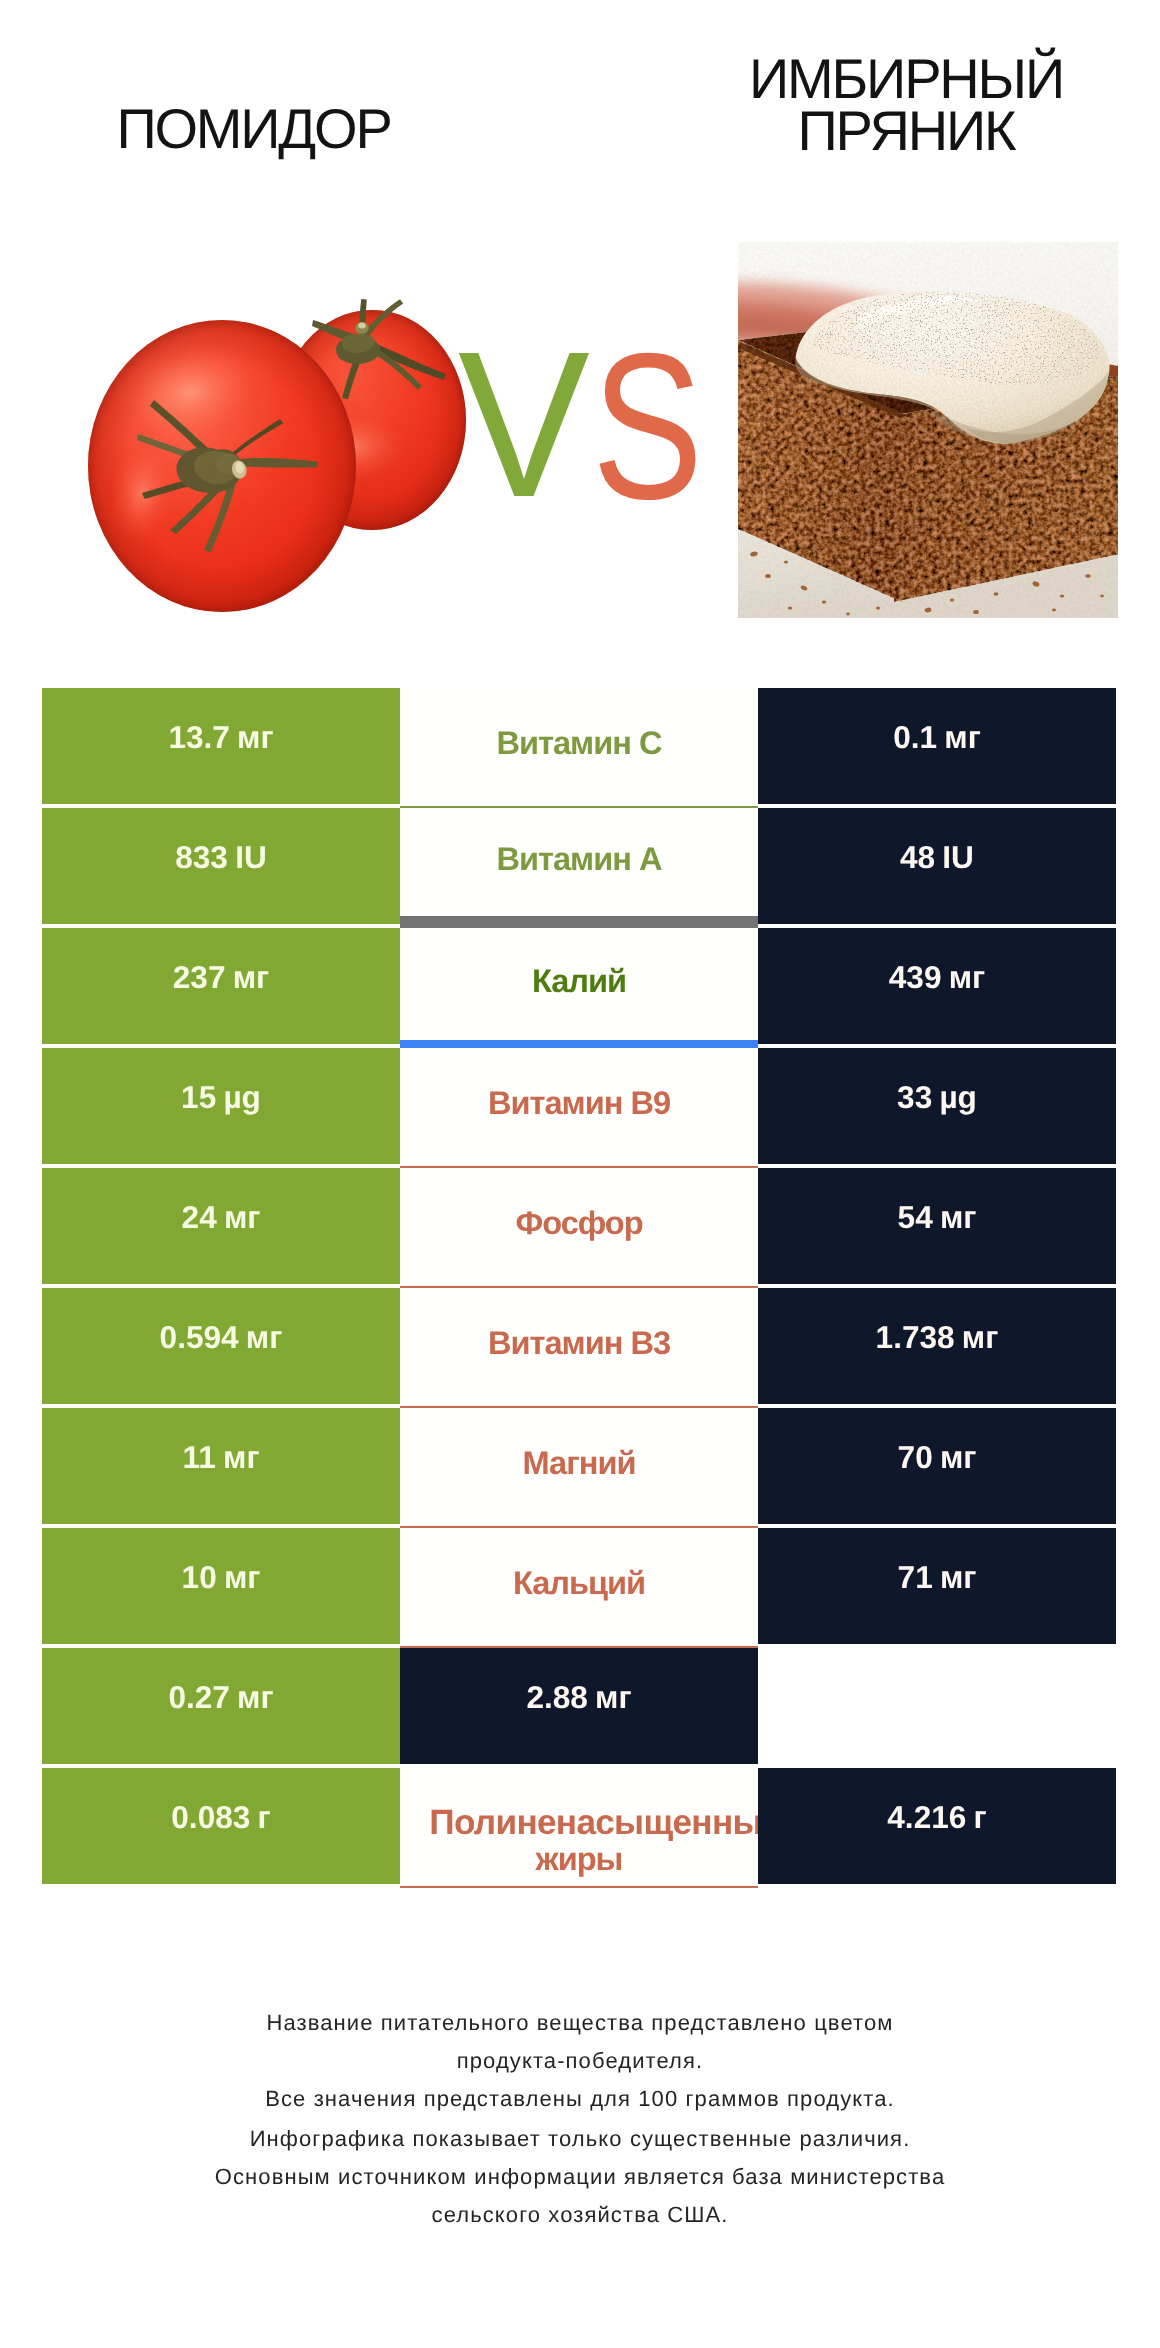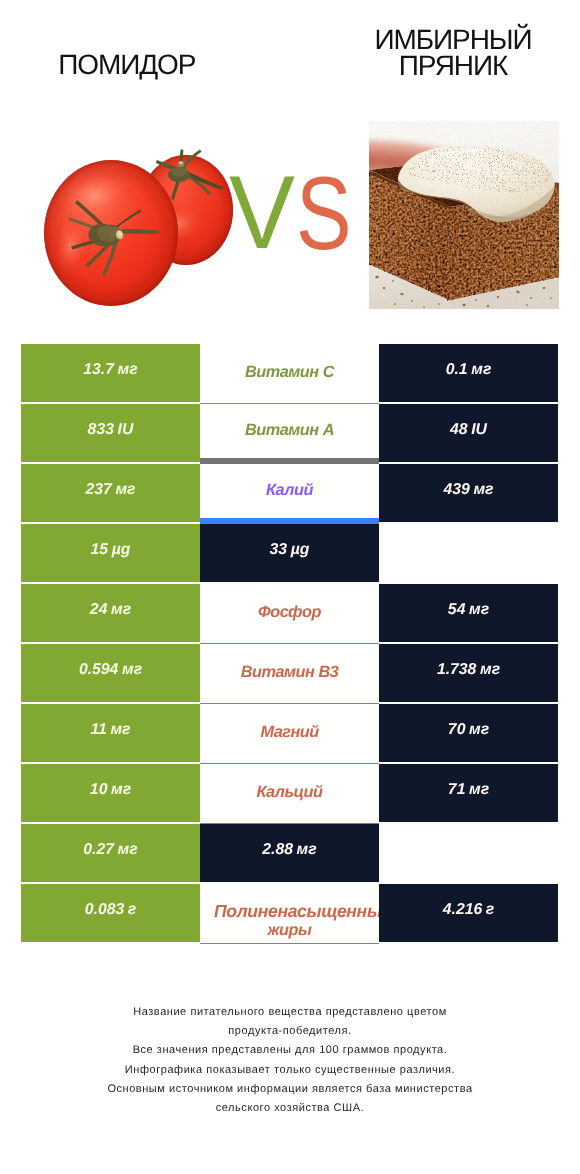--- a/index.html
+++ b/index.html
@@ -21,21 +21,21 @@
 
   .photo-left{position:absolute;left:37px;top:137px;width:208px;height:190px;}
   .photo-right{position:absolute;left:369px;top:121px;width:190px;height:188px;}
   .vs{position:absolute;left:0;top:0;width:580px;height:320px;pointer-events:none;}
   .vs span{position:absolute;font-size:104px;line-height:104px;font-weight:400;display:block;}
   .vs .v{color:#80a939;left:229px;top:161px;transform:scaleX(0.95);transform-origin:left top;}
   .vs .s{color:#e0694a;left:296px;top:162px;transform:scaleX(0.80);transform-origin:left top;}
 
   
   .tbl{position:absolute;left:21px;top:344px;width:537px;}
-  .row{display:flex;height:60px;font-style:italic;}
+  .row{display:flex;height:60px;}
   .cell{display:flex;align-items:center;justify-content:center;width:179px;box-sizing:border-box;}
   .cell-l,.cell-r{height:58px;}
   .cell-m{height:60px;}
   .cell-l{background:#81a832;color:#f7fbe4;}
   .cell-r{background:#0f172a;color:#fdf7f2;}
   .cell-m{background:#fffffd;padding-bottom:2px;align-items:center;font-weight:700;font-size:16.3px;letter-spacing:-0.5px;text-align:center;line-height:19px;overflow:hidden;}
   .cell-m .lbl{display:block;width:100%;}
   .cell-m .lbl.two{position:relative;top:8px;}
   .cell-m .lbl .l1{display:block;white-space:nowrap;font-size:17.6px;letter-spacing:-0.35px;position:relative;left:13px;}
   .val{font-size:15.8px;font-weight:700;position:relative;top:-3px;}
@@ -319,32 +319,35 @@
         <div class="cell cell-r">
           <span class="val">48</span>
           <span class="unit">IU</span>
         </div>
       </div>
       <div class="row">
         <div class="cell cell-l">
           <span class="val">237</span>
           <span class="unit">мг</span>
         </div>
-        <div class="cell cell-m" style="color:#8b5cf6;border-bottom:6px solid #3b82f6">
+        <div class="cell cell-m" style="color:#4d7c0f;border-bottom:4px solid #3b82f6">
           <span class="lbl">Калий</span>
         </div>
         <div class="cell cell-r">
           <span class="val">439</span>
           <span class="unit">мг</span>
         </div>
       </div>
       <div class="row">
         <div class="cell cell-l">
           <span class="val">15</span>
           <span class="unit">µg</span>
+        </div>
+        <div class="cell cell-m" style="color:#c9694e;border-bottom:1px solid #c9694e">
+          <span class="lbl">Витамин B9</span>
         </div>
         <div class="cell cell-r">
           <span class="val">33</span>
           <span class="unit">µg</span>
         </div>
       </div>
       <div class="row">
         <div class="cell cell-l">
           <span class="val">24</span>
           <span class="unit">мг</span>

